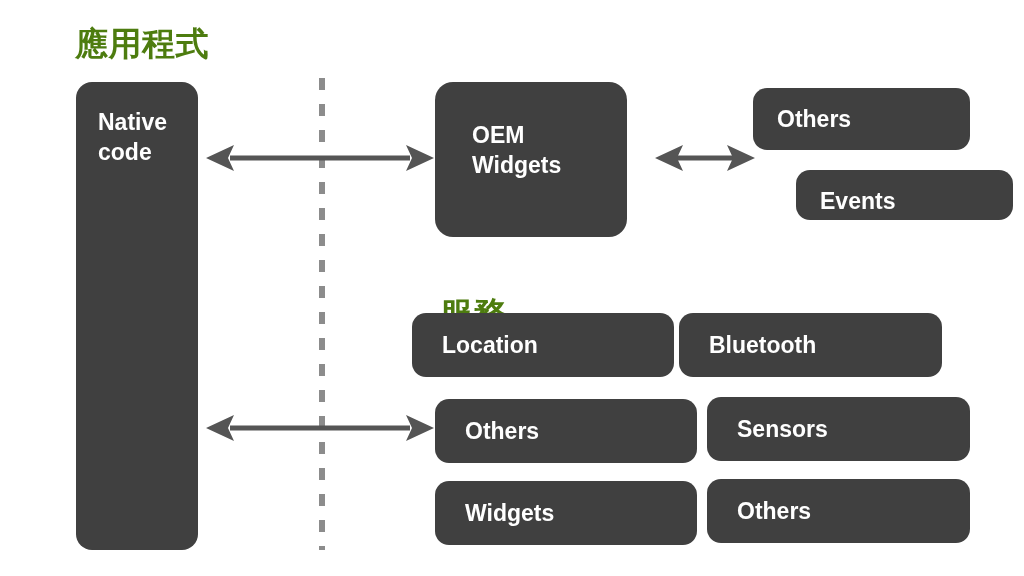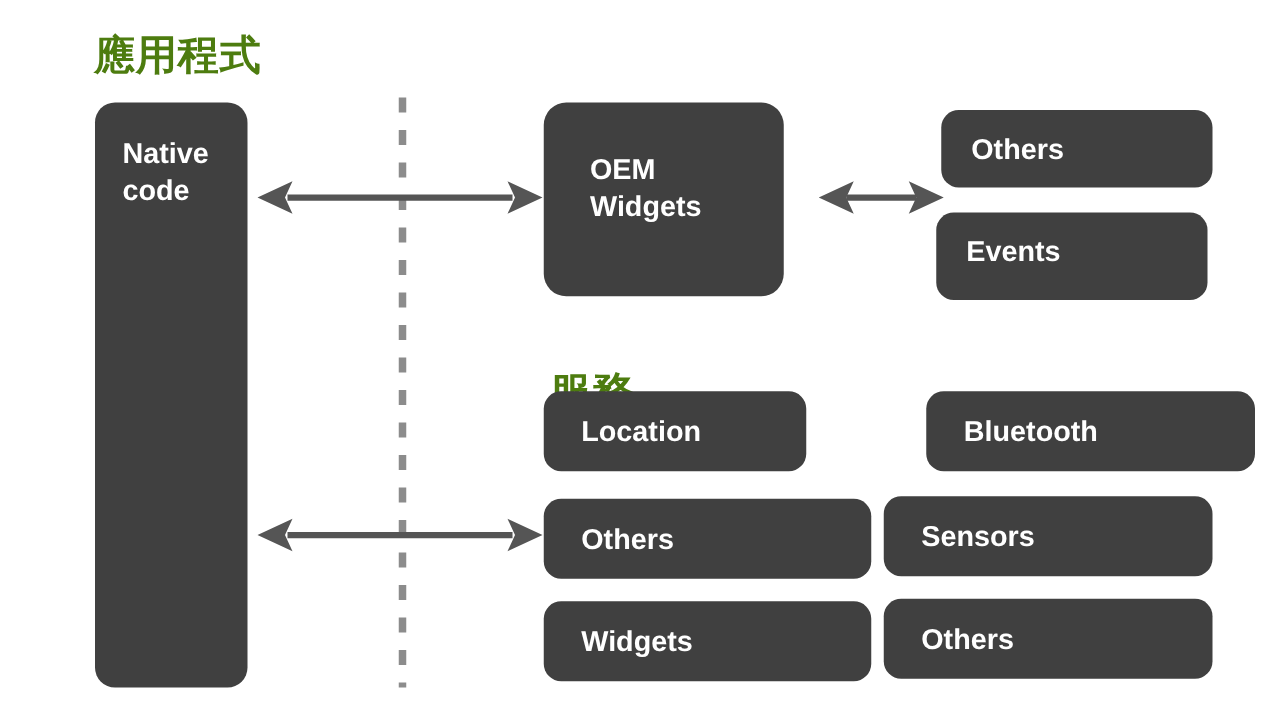--- a/index.html
+++ b/index.html
@@ -82,40 +82,40 @@
   }
 
   
   #block-canvas {
     left: 753px;
     top: 88px;
     width: 217px;
     height: 62px;
   }
   #block-events {
-    left: 749px;
+    left: 796px;
     top: 170px;
     width: 217px;
-    height: 70px;
+    height: 50px;
   }
   #block-canvas .block-label,
   #block-events .block-label {
     left: 24px;
     top: 16px;
   }
 
   
   .service-block .block-label {
     left: 30px;
     top: 17px;
   }
-  #block-location  { left: 435px; top: 313px; width: 210px; height: 64px; }
+  #block-location  { left: 412px; top: 313px; width: 262px; height: 64px; }
   #block-audio     { left: 435px; top: 399px; width: 262px; height: 64px; }
   #block-camera    { left: 435px; top: 481px; width: 262px; height: 64px; }
-  #block-bluetooth { left: 741px; top: 313px; width: 263px; height: 64px; padding-left: 29px; }
+  #block-bluetooth { left: 679px; top: 313px; width: 263px; height: 64px; padding-left: 29px; }
   #block-sensors   { left: 707px; top: 397px; width: 263px; height: 64px; }
   #block-others    { left: 707px; top: 479px; width: 263px; height: 64px; }
 
   
   #boundary-dashed-line {
     position: absolute;
     left: 318px;
     top: 78px;
     width: 8px;
     height: 472px;

